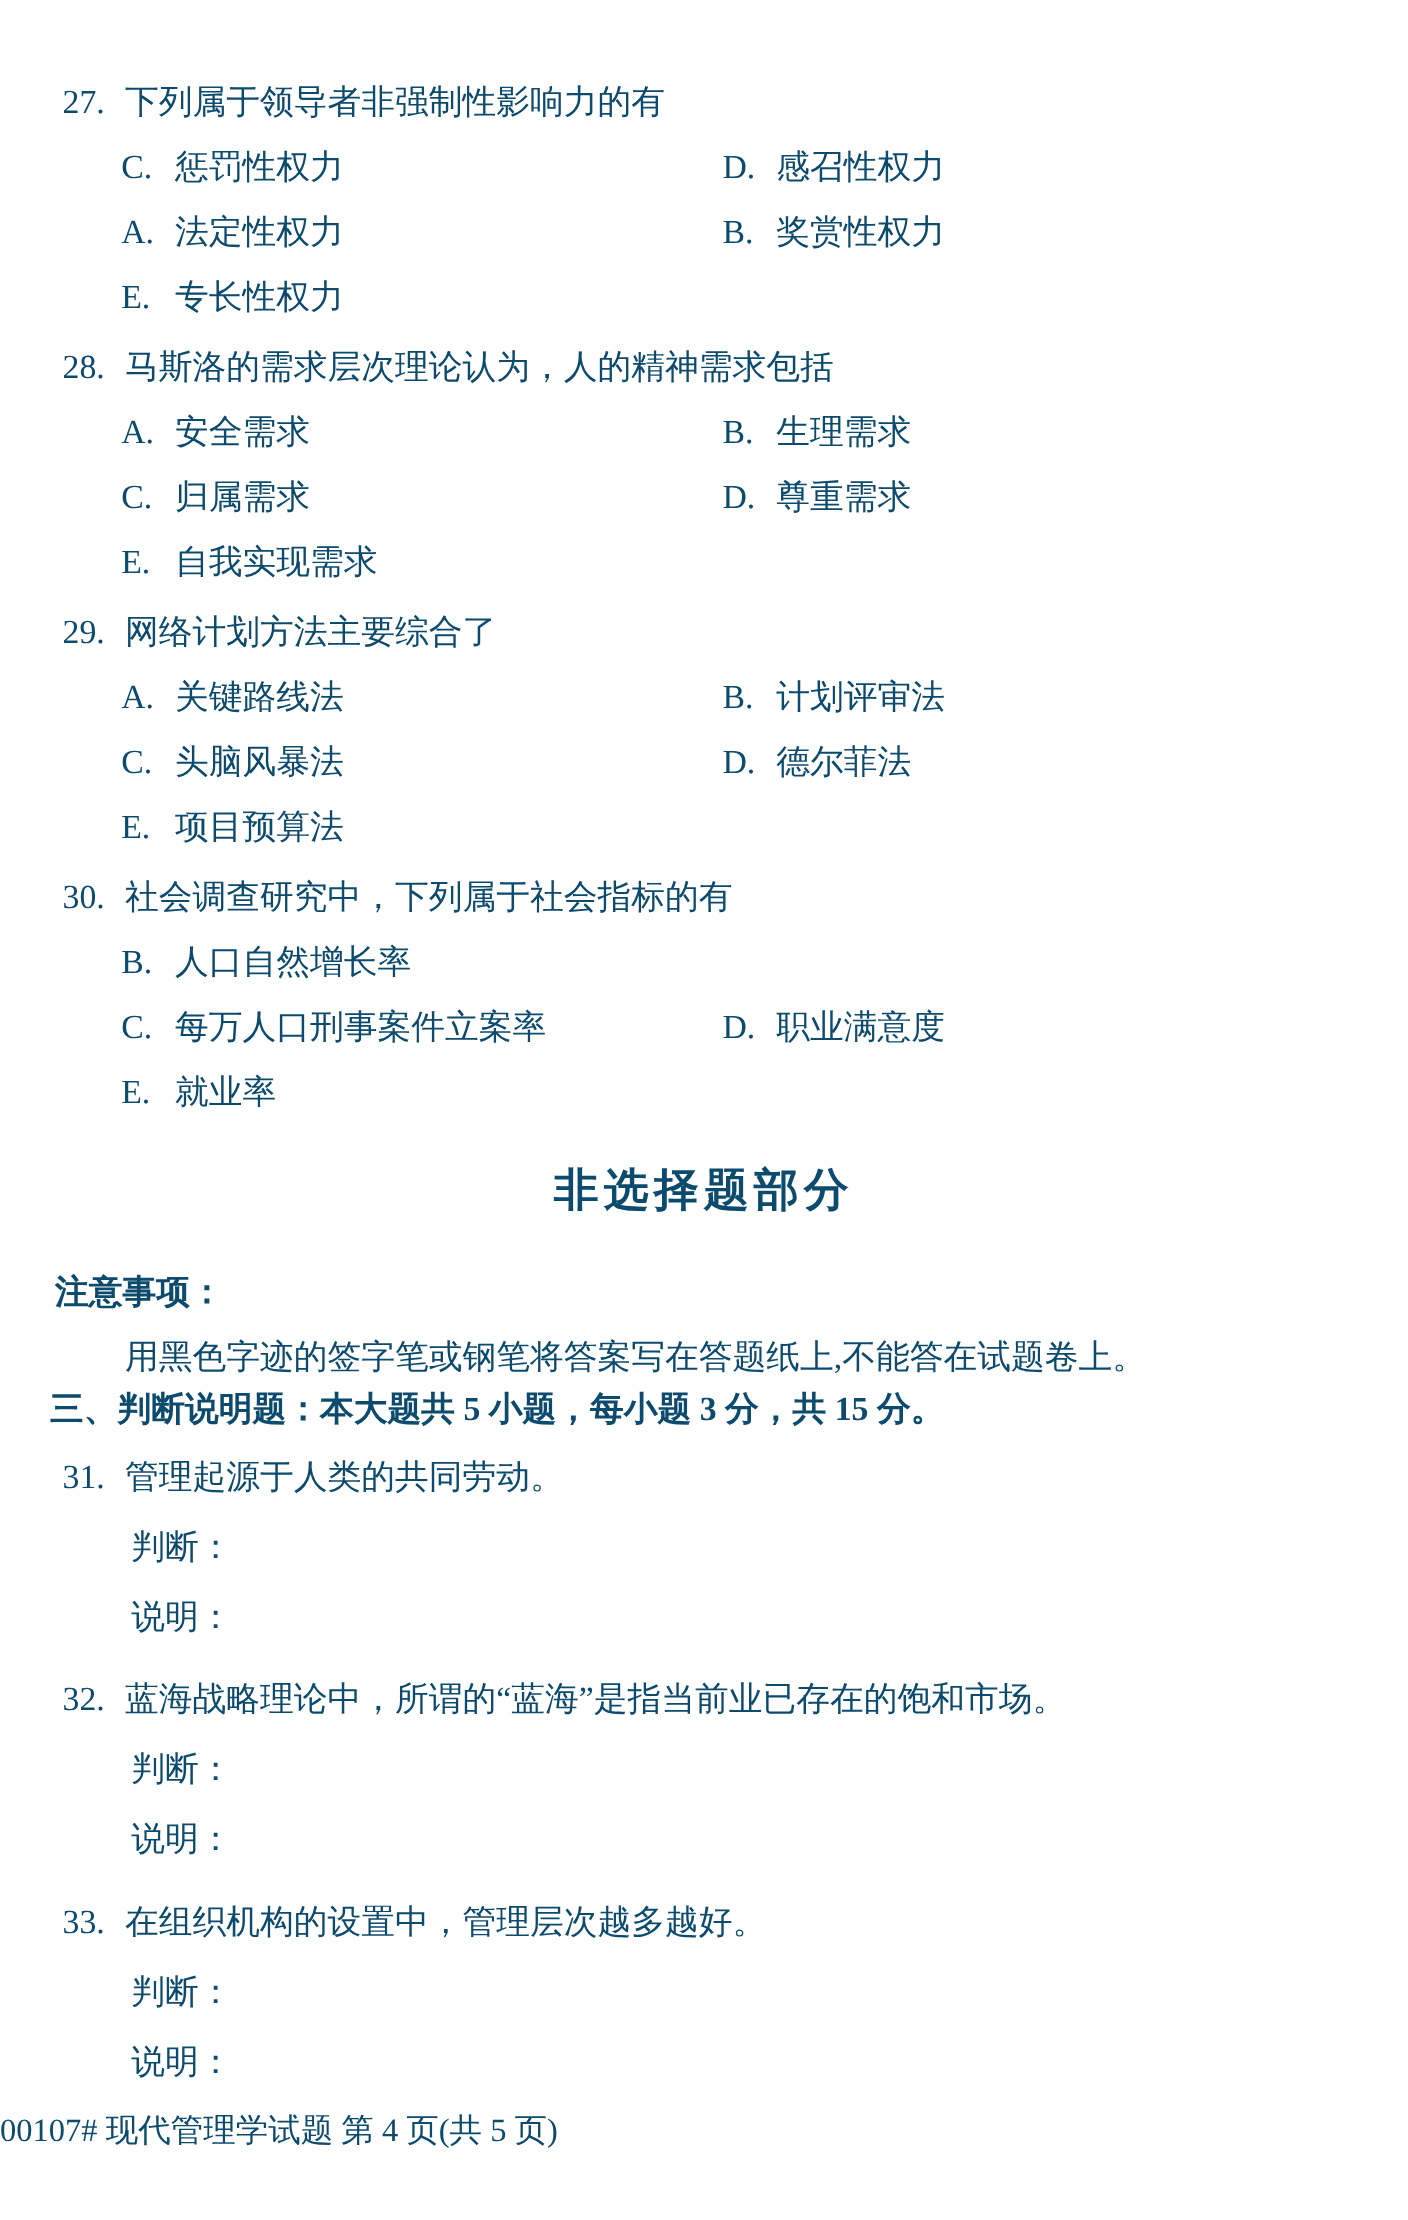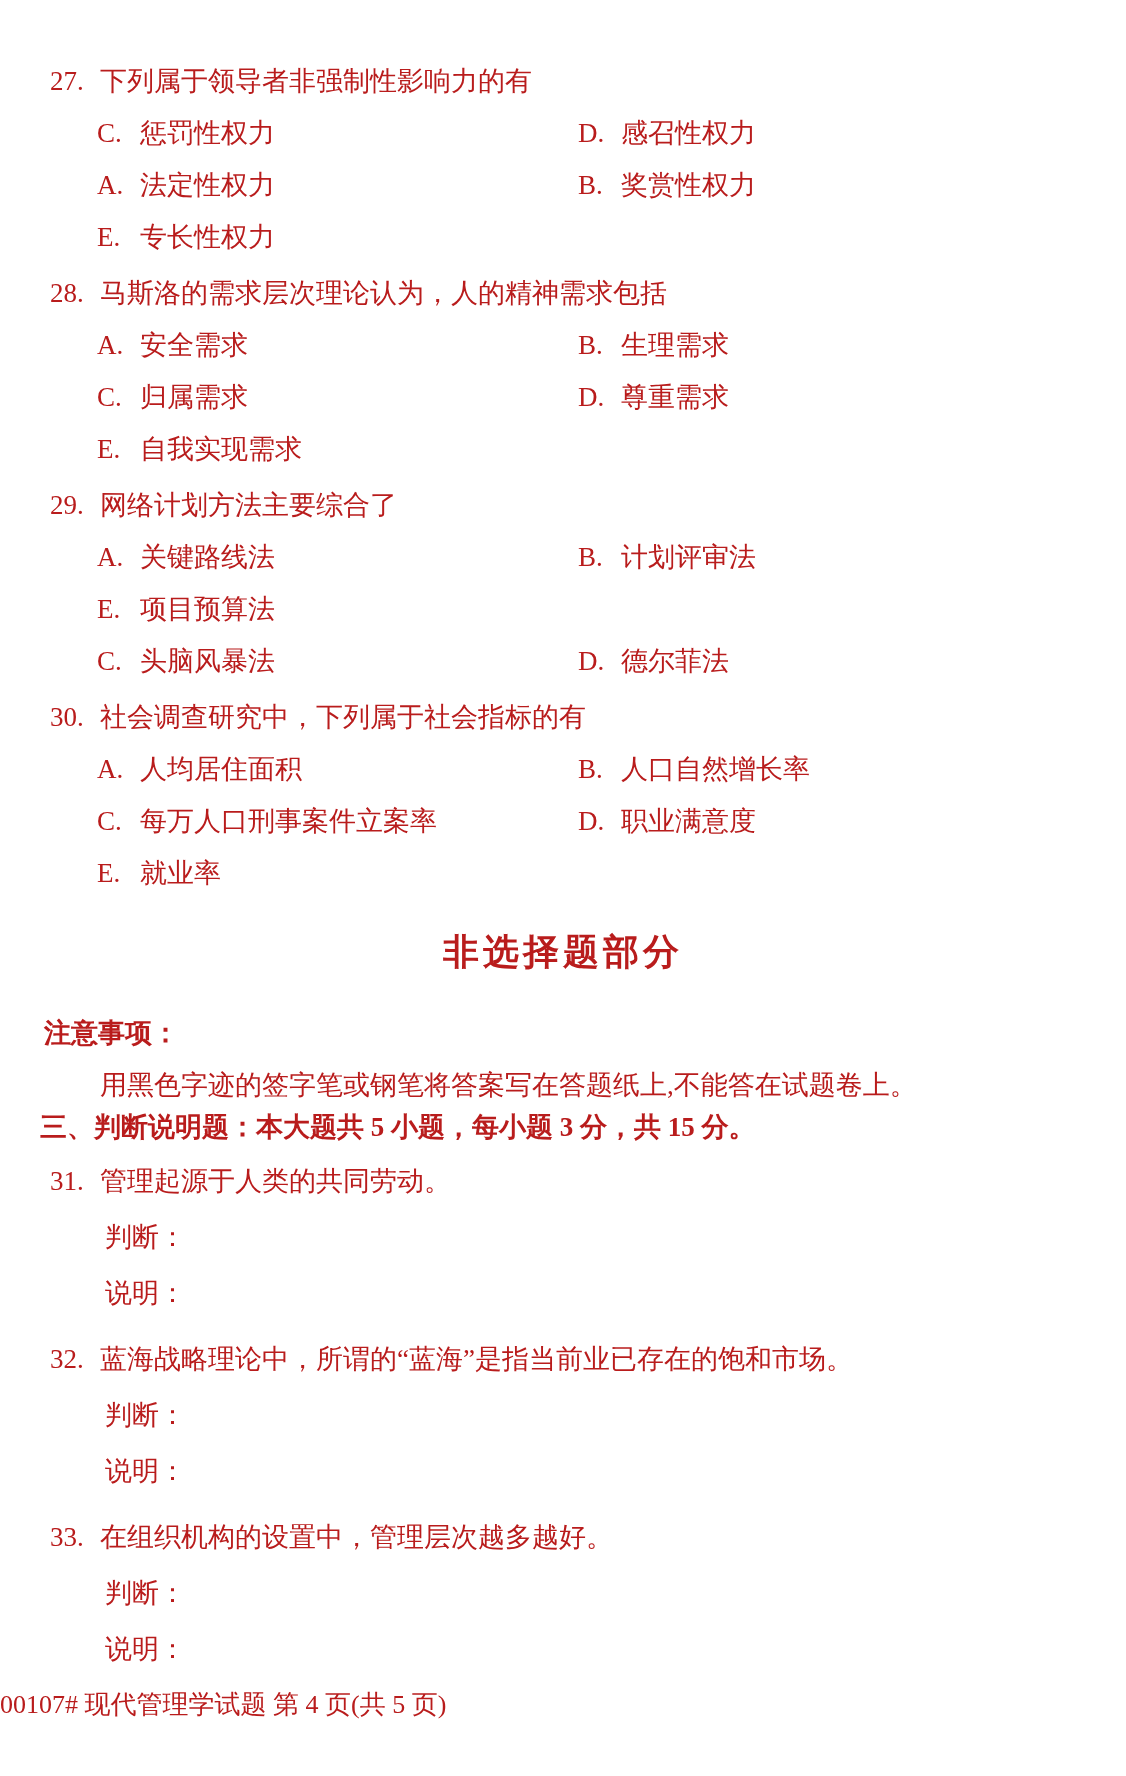--- a/index.html
+++ b/index.html
@@ -6,21 +6,21 @@
   body {
     background: #e8e8e8;
     font-family: "Liberation Serif", "DejaVu Serif", serif;
   }
   .page {
     position: relative;
     width: 1126px;
     height: 1776px;
     margin: 0 auto;
     background: #ffffff;
-    color: #b91c1c;
+    color: #0c4a6e;
     overflow: hidden;
   }
   .content {
     padding-top: 66px;
     font-size: 27px;
     line-height: 30px;
   }
 
   
   .qline { padding-left: 50px; }
@@ -126,42 +126,39 @@
       </div>
       <div class="optrow">
         <div class="opt opt-col1">
           <span class="olabel">A.</span><span class="otext">关键路线法</span>
         </div>
         <div class="opt">
           <span class="olabel">B.</span><span class="otext">计划评审法</span>
         </div>
       </div>
       <div class="optrow">
+        <div class="opt opt-col1">
+          <span class="olabel">C.</span><span class="otext">头脑风暴法</span>
+        </div>
+        <div class="opt">
+          <span class="olabel">D.</span><span class="otext">德尔菲法</span>
+        </div>
+      </div>
+      <div class="optrow">
         <div class="opt">
           <span class="olabel">E.</span><span class="otext">项目预算法</span>
         </div>
       </div>
-      <div class="optrow">
-        <div class="opt opt-col1">
-          <span class="olabel">C.</span><span class="otext">头脑风暴法</span>
-        </div>
-        <div class="opt">
-          <span class="olabel">D.</span><span class="otext">德尔菲法</span>
-        </div>
-      </div>
     </div>
 
     <div class="mcq">
       <div class="qline">
         <span class="qnum">30.</span><span class="qstem">社会调查研究中，下列属于社会指标的有</span>
       </div>
       <div class="optrow">
-        <div class="opt opt-col1">
-          <span class="olabel">A.</span><span class="otext">人均居住面积</span>
-        </div>
         <div class="opt">
           <span class="olabel">B.</span><span class="otext">人口自然增长率</span>
         </div>
       </div>
       <div class="optrow">
         <div class="opt opt-col1">
           <span class="olabel">C.</span><span class="otext">每万人口刑事案件立案率</span>
         </div>
         <div class="opt">
           <span class="olabel">D.</span><span class="otext">职业满意度</span>

